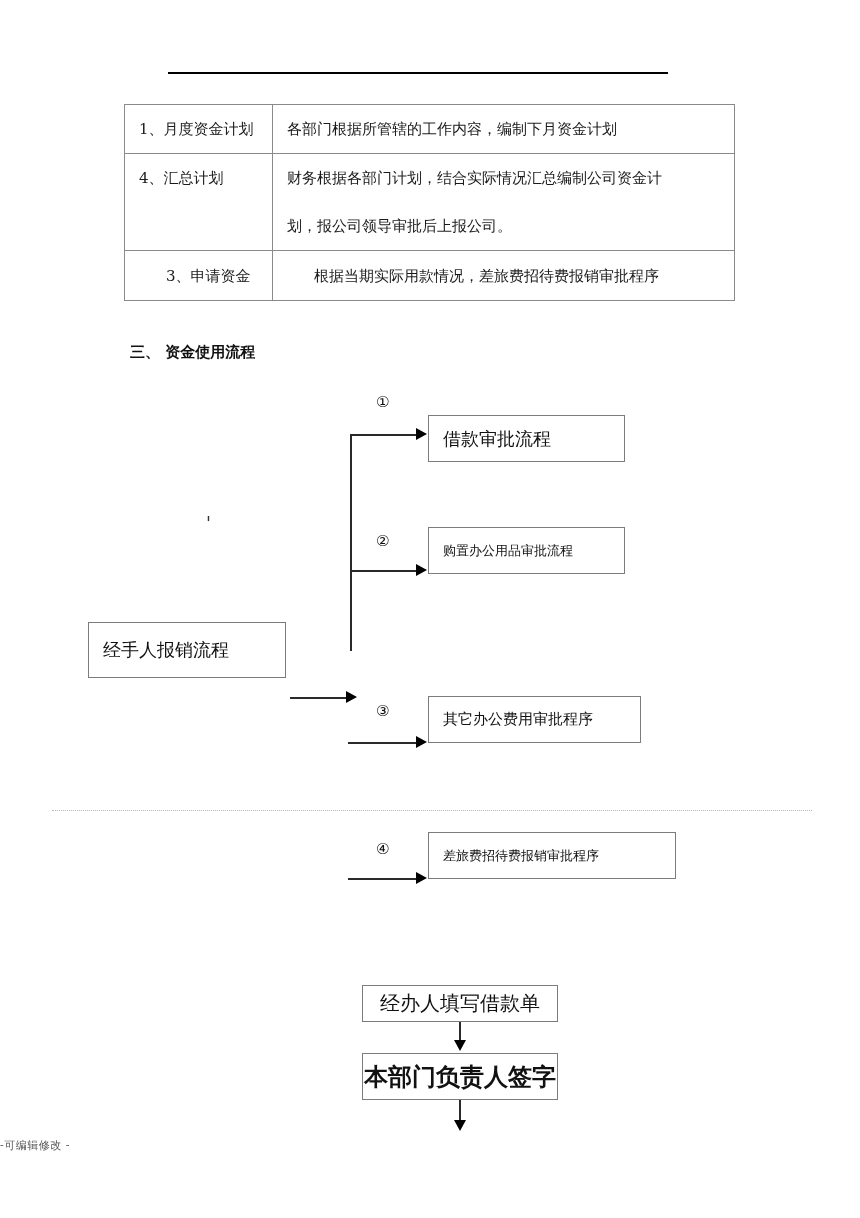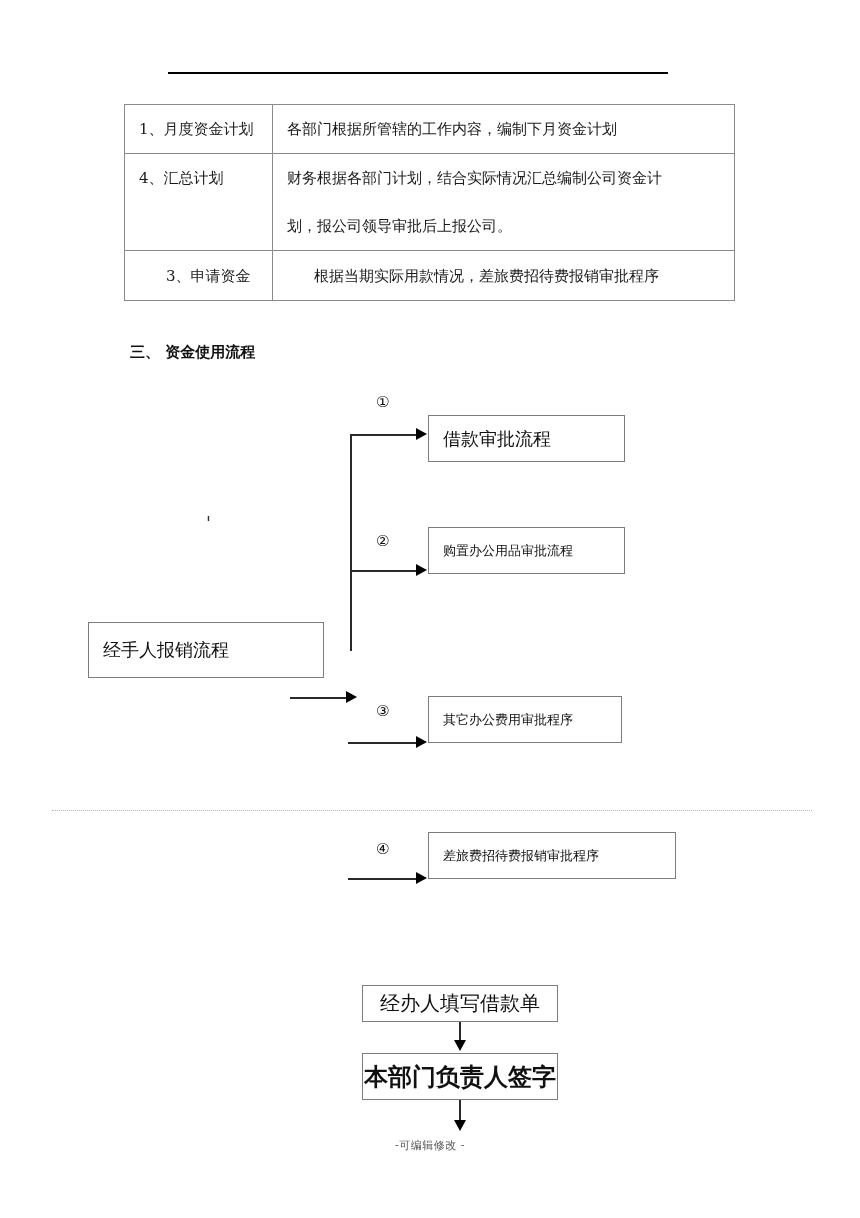--- a/index.html
+++ b/index.html
@@ -81,23 +81,23 @@
     align-items: center;
     font-family: "DejaVu Serif", "Liberation Serif", serif;
     color: #111;
     white-space: nowrap;
   }
   .fbox.pad-l { padding-left: 14px; }
   .fbox.center { justify-content: center; }
 
   #box-loan      { left: 428px; top: 391px;  width: 197px; height: 47px; font-size: 18px; margin-top: 24px; }
   #box-office    { left: 428px; top: 527px;  width: 197px; height: 47px; font-size: 13px; }
-  #box-other     { left: 428px; top: 696px;  width: 194px; height: 47px; font-size: 13px; }
+  #box-other     { left: 428px; top: 696px;  width: 213px; height: 47px; font-size: 15px; }
   #box-travel    { left: 428px; top: 832px;  width: 248px; height: 47px; font-size: 13px; }
-  #box-handler   { left: 88px;  top: 622px;  width: 236px; height: 56px; font-size: 18px; }
+  #box-handler   { left: 88px;  top: 622px;  width: 198px; height: 56px; font-size: 18px; }
 
   #box-fill      { left: 362px; top: 985px;  width: 196px; height: 37px; font-size: 20px; justify-content: center; }
   #box-sign      { left: 362px; top: 1053px; width: 196px; height: 47px; font-size: 24px; justify-content: center; font-weight: bold; }
 
   
   .circ-num {
     position: absolute;
     font-family: "DejaVu Sans", "Liberation Sans", sans-serif;
     font-size: 15px;
     color: #111;
@@ -173,21 +173,21 @@
     font-size: 18px;
     color: #333;
   }
 
   
   .footer {
     position: absolute;
     left: 0;
     top: 1138px;
     width: 860px;
-    text-align: center;
+    text-align: left;
     font-family: "DejaVu Serif", "Liberation Serif", serif;
     font-size: 11px;
     color: #555;
     letter-spacing: 0.5px;
   }
 </style>
 </head>
 <body>
 
 <div id="page">

